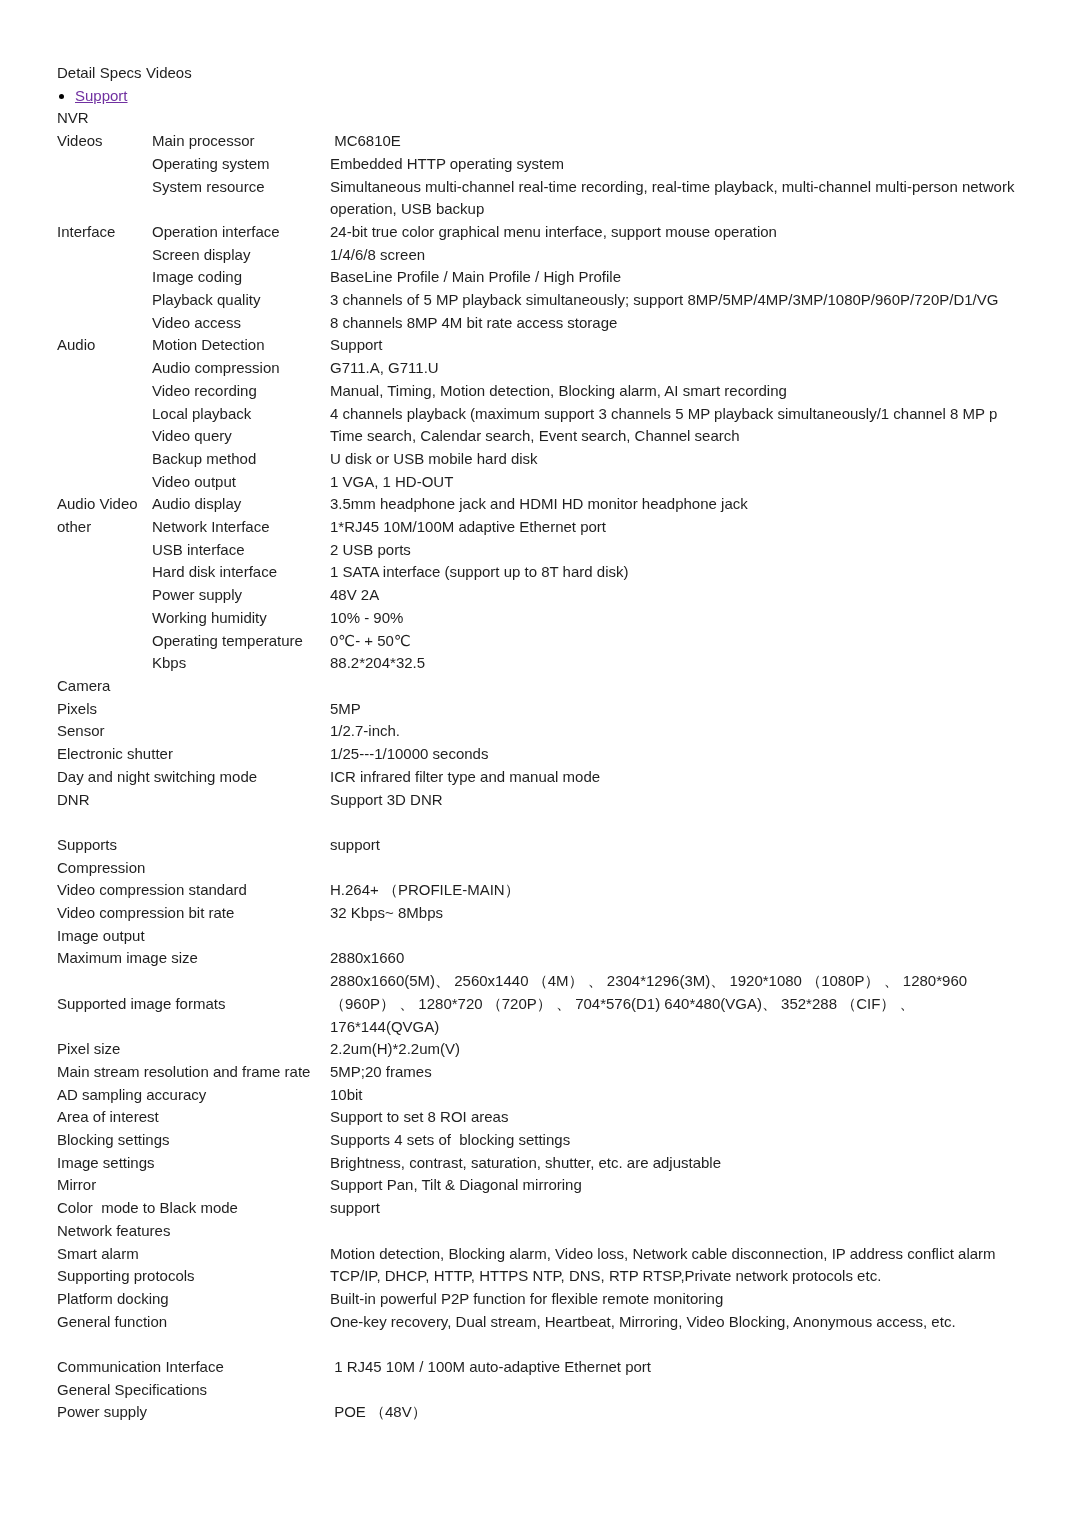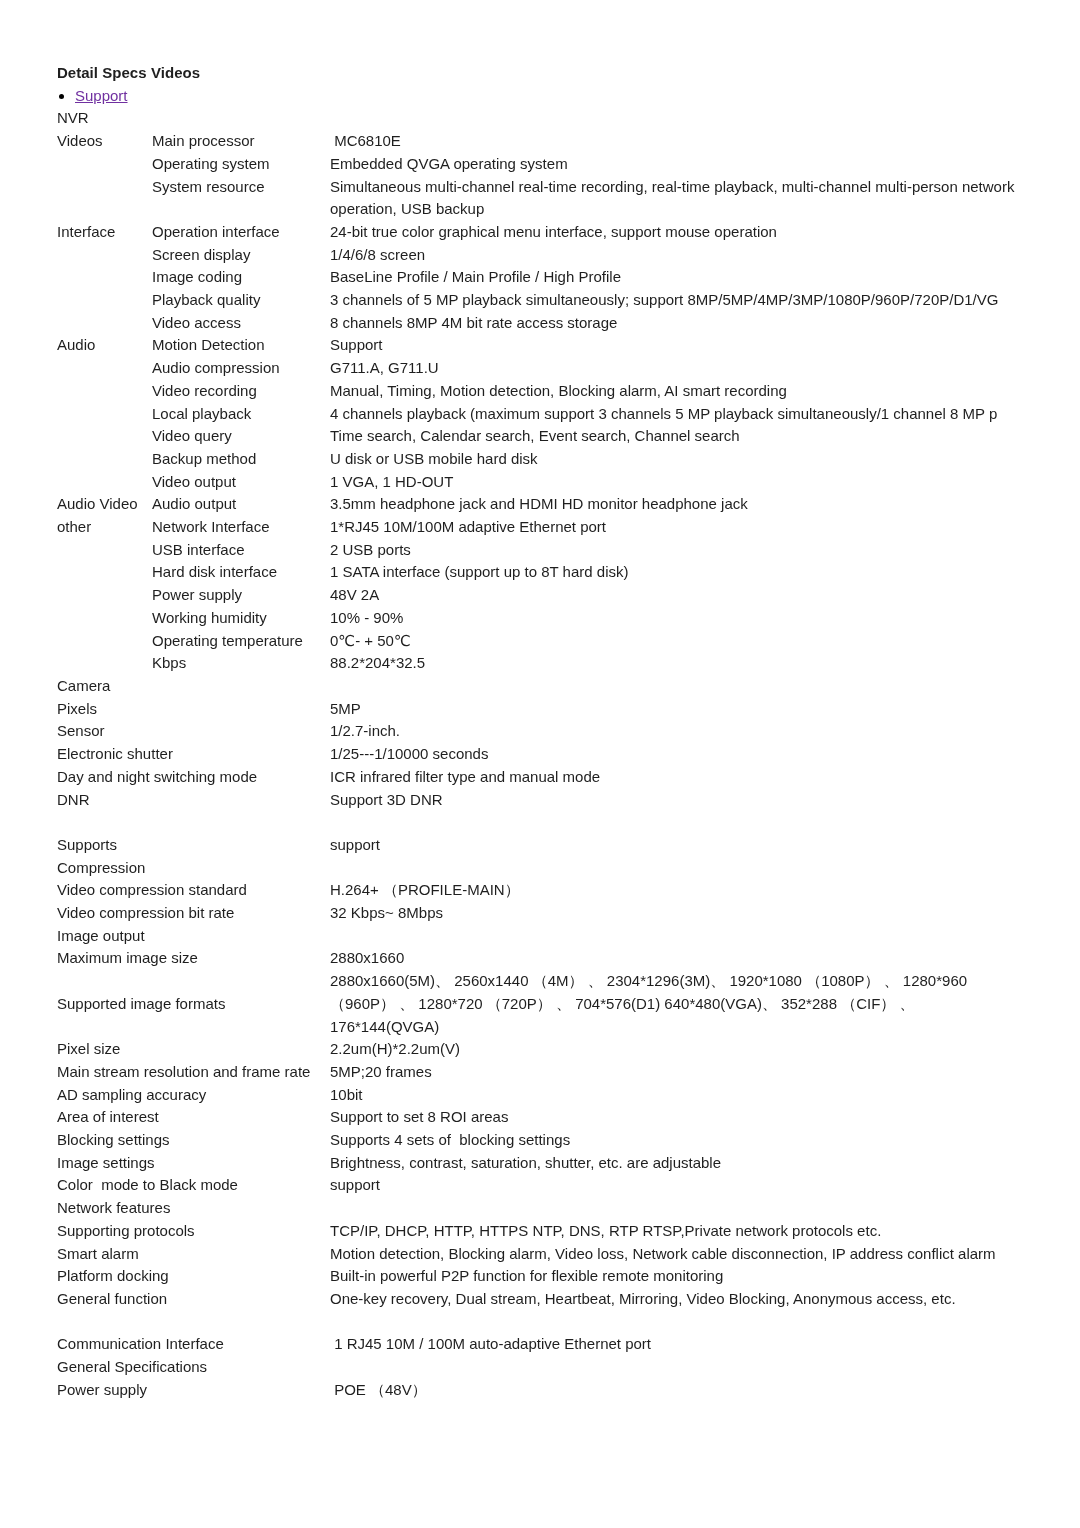--- a/index.html
+++ b/index.html
@@ -4,21 +4,21 @@
 <style>
   html,body{margin:0;padding:0;}
   body{
     width:1080px;height:1528px;background:#ffffff;overflow:hidden;
     font-family:"Liberation Sans","DejaVu Sans",sans-serif;
     font-size:15px;line-height:22.7px;color:#1f1f1f;
     -webkit-font-smoothing:antialiased;
   }
   .content{padding:62px 0 0 57px;width:1023px;box-sizing:border-box;}
   .tabs-line{display:flex;gap:4.5px;}
-  .tab{cursor:default;font-weight:bold;}
+  .tab{cursor:default;}
   .bullet-line{display:flex;align-items:center;}
   .dot{width:5px;height:5px;border-radius:50%;background:#000;display:inline-block;margin-left:2px;margin-right:11px;flex:0 0 auto;}
   a.support-link{color:#7030a0;text-decoration:underline;cursor:pointer;}
   table.nvr{border-collapse:collapse;table-layout:fixed;width:1010px;}
   table.nvr td{padding:0;vertical-align:top;font:inherit;color:inherit;}
   td.cat{width:95px;vertical-align:middle;white-space:pre-wrap;word-wrap:break-word;}
   td.cat.top{vertical-align:top;margin-left:20px;}
   td.attr{width:178px;white-space:nowrap;overflow:visible;}
   td.val{white-space:pre-wrap;}
   .row{display:grid;grid-template-columns:273px 1fr;align-items:center;}
@@ -46,21 +46,21 @@
 
   <table class="nvr">
     <tbody>
       <tr>
         <td class="cat" rowspan="3">Videos</td>
         <td class="attr">Main processor</td>
         <td class="val"> MC6810E</td>
       </tr>
       <tr>
         <td class="attr">Operating system</td>
-        <td class="val">Embedded QVGA operating system</td>
+        <td class="val">Embedded HTTP operating system</td>
       </tr>
       <tr>
         <td class="attr">System resource</td>
         <td class="val">Simultaneous multi-channel real-time recording, real-time playback, multi-channel multi-person network operation, USB backup</td>
       </tr>
       <tr>
         <td class="cat" rowspan="5">Interface</td>
         <td class="attr">Operation interface</td>
         <td class="val">24-bit true color graphical menu interface, support mouse operation</td>
       </tr>
@@ -105,21 +105,21 @@
       <tr>
         <td class="attr">Backup method</td>
         <td class="val">U disk or USB mobile hard disk</td>
       </tr>
       <tr>
         <td class="attr">Video output</td>
         <td class="val">1 VGA, 1 HD-OUT</td>
       </tr>
       <tr>
         <td class="cat top" rowspan="8">Audio Video other</td>
-        <td class="attr">Audio output</td>
+        <td class="attr">Audio display</td>
         <td class="val">3.5mm headphone jack and HDMI HD monitor headphone jack</td>
       </tr>
       <tr>
         <td class="attr">Network Interface</td>
         <td class="val">1*RJ45 10M/100M adaptive Ethernet port</td>
       </tr>
       <tr>
         <td class="attr">USB interface</td>
         <td class="val">2 USB ports</td>
       </tr>
@@ -219,36 +219,40 @@
     </div>
   <div class="row">
       <span class="lbl">Blocking settings</span>
       <span class="val">Supports 4 sets of  blocking settings</span>
     </div>
   <div class="row">
       <span class="lbl">Image settings</span>
       <span class="val">Brightness, contrast, saturation, shutter, etc. are adjustable</span>
     </div>
   <div class="row">
+      <span class="lbl">Mirror</span>
+      <span class="val">Support Pan, Tilt &amp; Diagonal mirroring</span>
+    </div>
+  <div class="row">
       <span class="lbl">Color  mode to Black mode</span>
       <span class="val">support</span>
     </div>
   <div class="row">
       <span class="lbl">Network features</span>
       <span class="val"></span>
     </div>
   <div class="row">
+      <span class="lbl">Smart alarm</span>
+      <span class="val">Motion detection, Blocking alarm, Video loss, Network cable disconnection, IP address conflict alarm</span>
+    </div>
+  <div class="row">
       <span class="lbl">Supporting protocols</span>
       <span class="val">TCP/IP, DHCP, HTTP, HTTPS NTP, DNS, RTP RTSP,Private network protocols etc.</span>
     </div>
   <div class="row">
-      <span class="lbl">Smart alarm</span>
-      <span class="val">Motion detection, Blocking alarm, Video loss, Network cable disconnection, IP address conflict alarm</span>
-    </div>
-  <div class="row">
       <span class="lbl">Platform docking</span>
       <span class="val">Built-in powerful P2P function for flexible remote monitoring</span>
     </div>
   <div class="row">
       <span class="lbl">General function</span>
       <span class="val">One-key recovery, Dual stream, Heartbeat, Mirroring, Video Blocking, Anonymous access, etc.</span>
     </div>
 
   <div class="spacer"></div>
 

